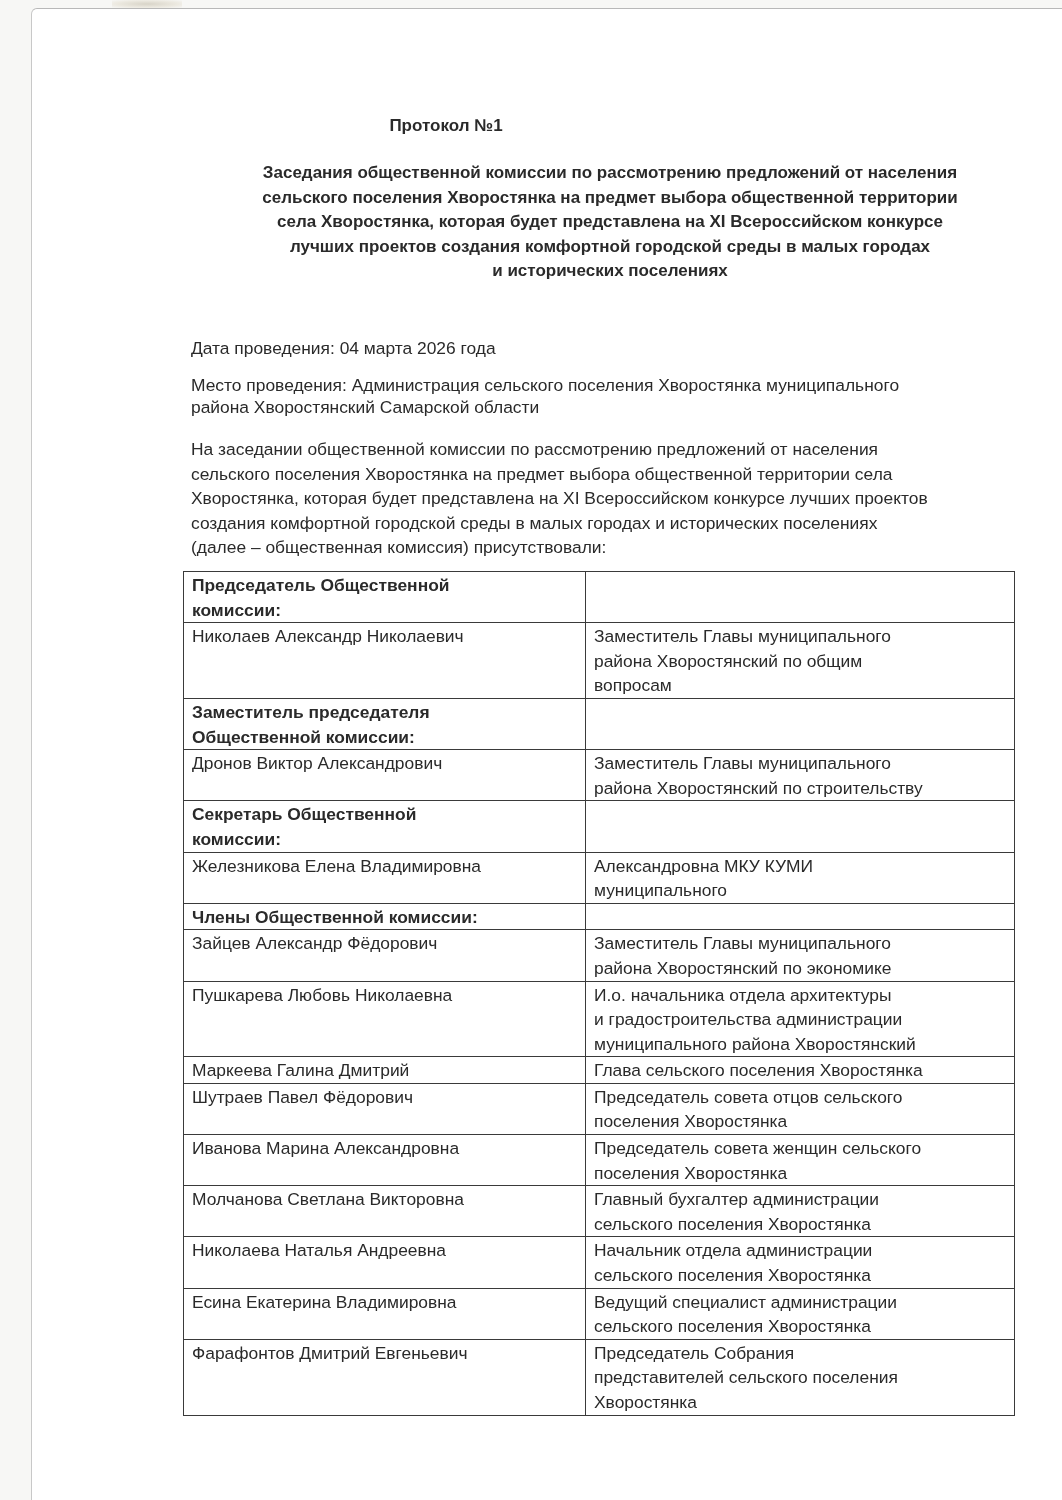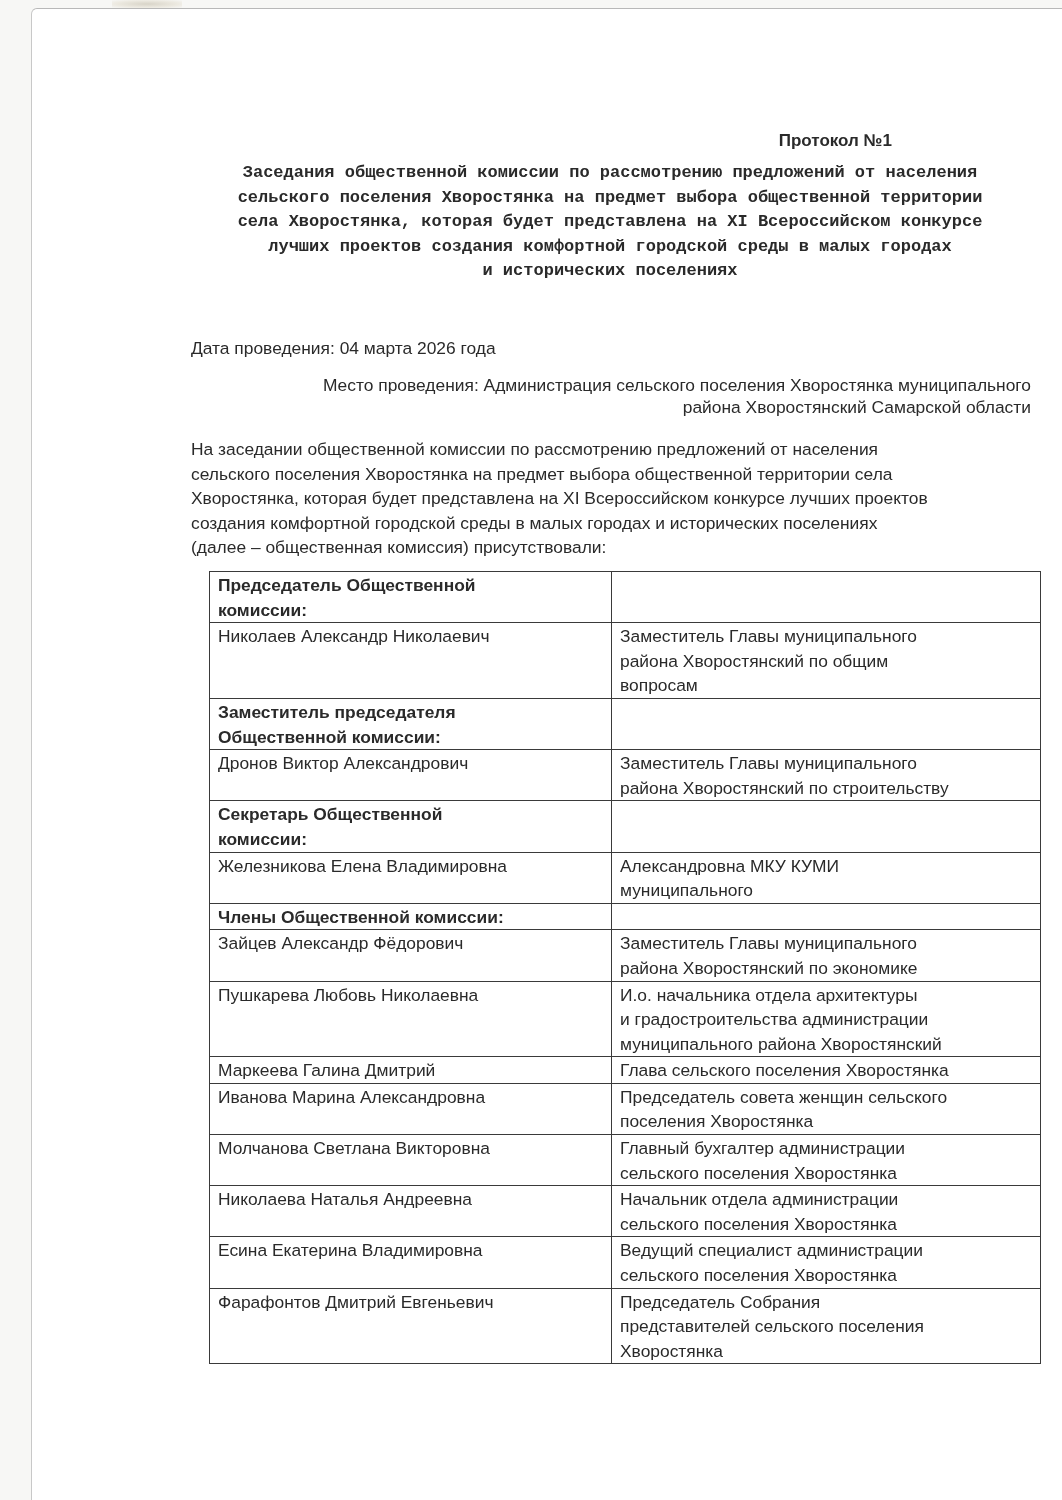--- a/index.html
+++ b/index.html
@@ -16,39 +16,39 @@
       background: #ffffff;
       border-top: 1px solid #b8b8b8;
       border-left: 1px solid #c8c8c8;
       border-top-left-radius: 6px;
     }
     .scan-blot {
       position: absolute; left: 112px; top: 0; width: 70px; height: 8px;
       background: radial-gradient(ellipse at center, #d8d4c8 0%, #ece9e0 60%, transparent 100%);
     }
     .title {
-      position: absolute; left: 0; width: 892px; top: 131px;
-      text-align: right; font-weight: bold; font-size: 17px;
+      position: absolute; left: 0; width: 892px; top: 116px;
+      text-align: center; font-weight: bold; font-size: 17px;
     }
     .subtitle {
       position: absolute; left: 190px; width: 840px; top: 161px;
-      text-align: center; font-weight: bold; font-size: 17px; line-height: 24.5px; font-family: Liberation Mono, monospace;
+      text-align: center; font-weight: bold; font-size: 17px; line-height: 24.5px;
     }
     .meta {
       position: absolute; left: 191px; width: 840px;
       font-size: 17.4px; line-height: 22px;
     }
     .meta.date { top: 337px; }
-    .meta.place { top: 374px; text-align: right; }
+    .meta.place { top: 374px; }
     .intro {
       position: absolute; left: 191px; width: 840px; top: 437px;
       font-size: 17.4px; line-height: 24.6px; 
     }
     table.members {
-      position: absolute; left: 209px; top: 571px; width: 830px;
+      position: absolute; left: 183px; top: 571px; width: 830px;
       border-collapse: collapse; font-size: 17.4px; line-height: 24.6px;
       table-layout: fixed;
     }
     table.members td {
       border: 1.5px solid #3a3a3a; vertical-align: top;
       padding: 1px 8px 0 8px;
     }
     table.members td.c1 { width: 385px; }
     table.members td.c2 { width: 412px; }
     .role td.c1 { font-weight: bold; }
@@ -163,20 +163,29 @@
       <tr class="member">
         <td class="c1">
           <div>Маркеева Галина Дмитрий</div>
         </td>
         <td class="c2">
           <div>Глава сельского поселения Хворостянка</div>
         </td>
       </tr>
       <tr class="member">
         <td class="c1">
+          <div>Шутраев Павел Фёдорович</div>
+        </td>
+        <td class="c2">
+          <div>Председатель совета отцов сельского</div>
+          <div>поселения Хворостянка</div>
+        </td>
+      </tr>
+      <tr class="member">
+        <td class="c1">
           <div>Иванова Марина Александровна</div>
         </td>
         <td class="c2">
           <div>Председатель совета женщин сельского</div>
           <div>поселения Хворостянка</div>
         </td>
       </tr>
       <tr class="member">
         <td class="c1">
           <div>Молчанова Светлана Викторовна</div>

